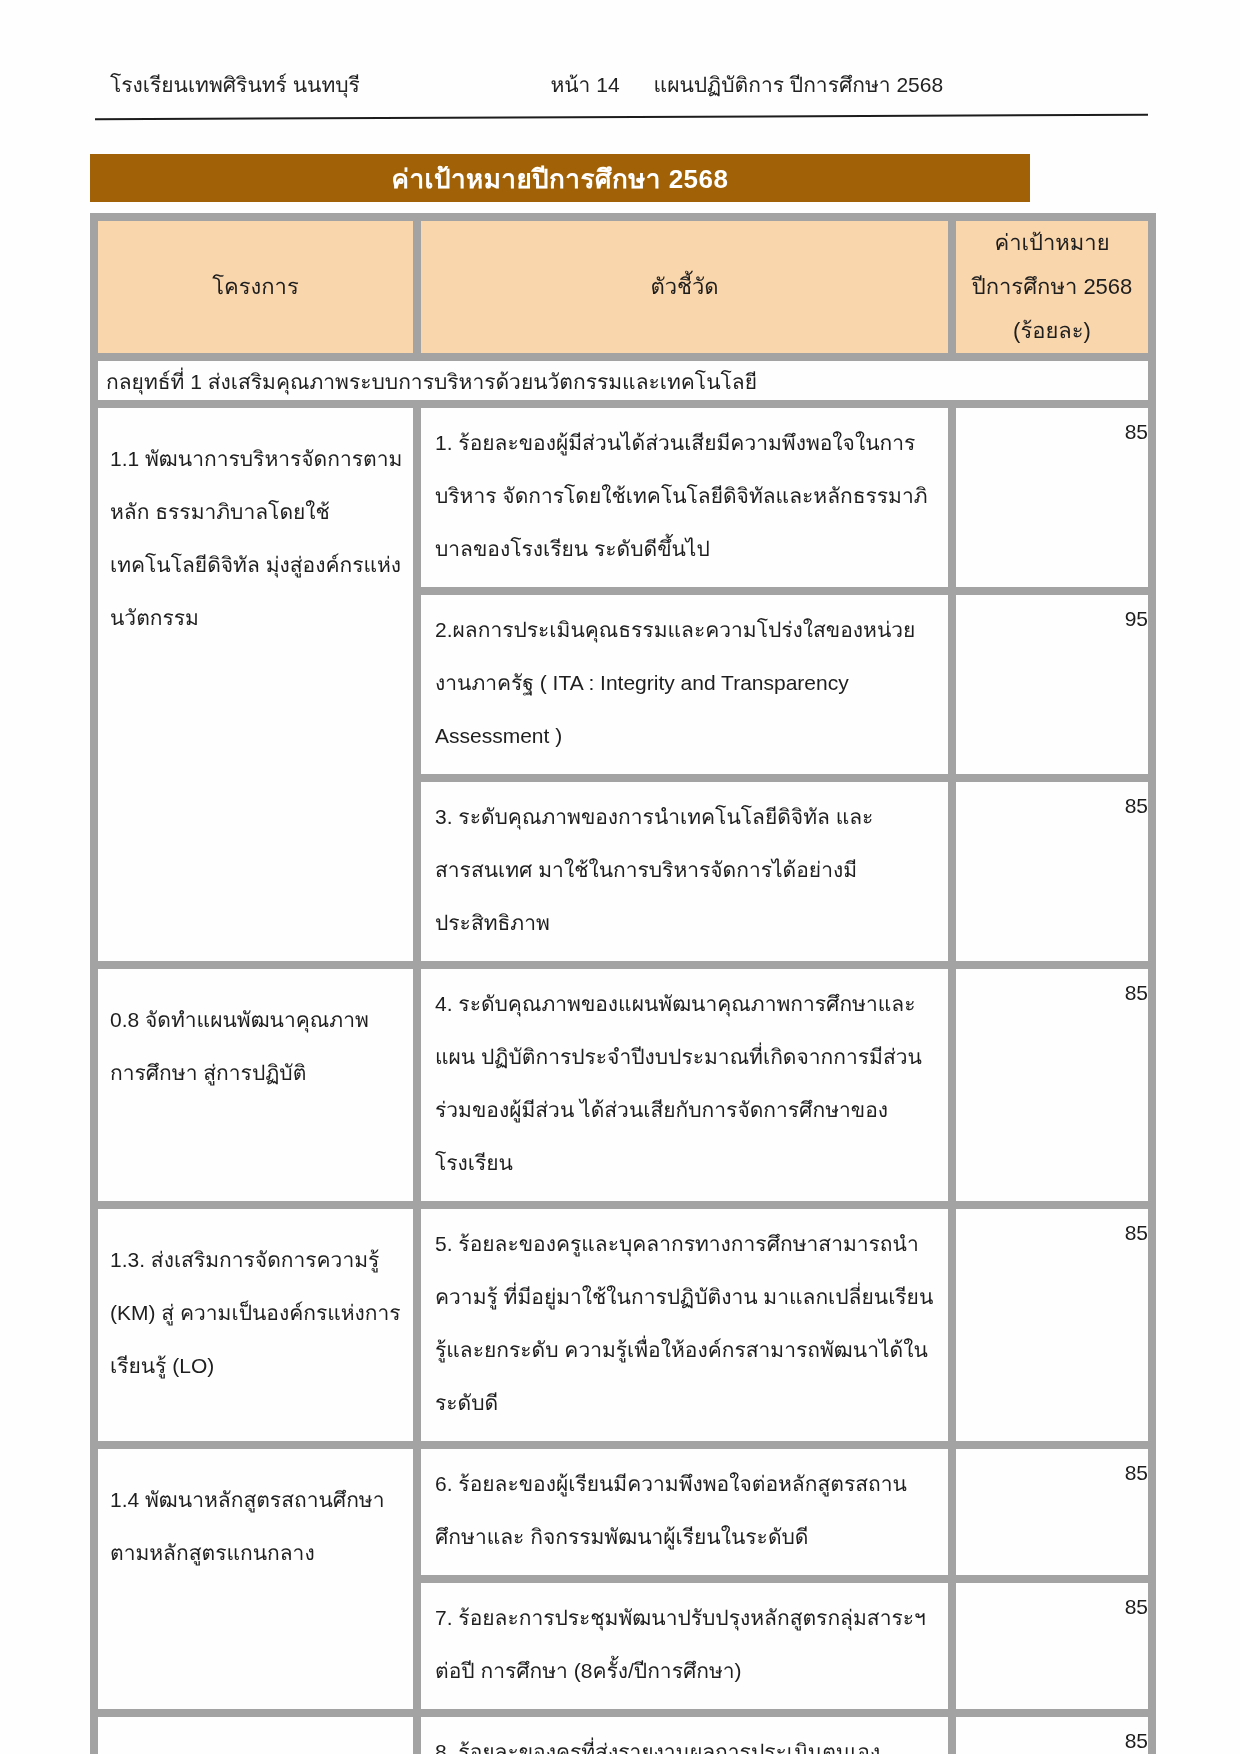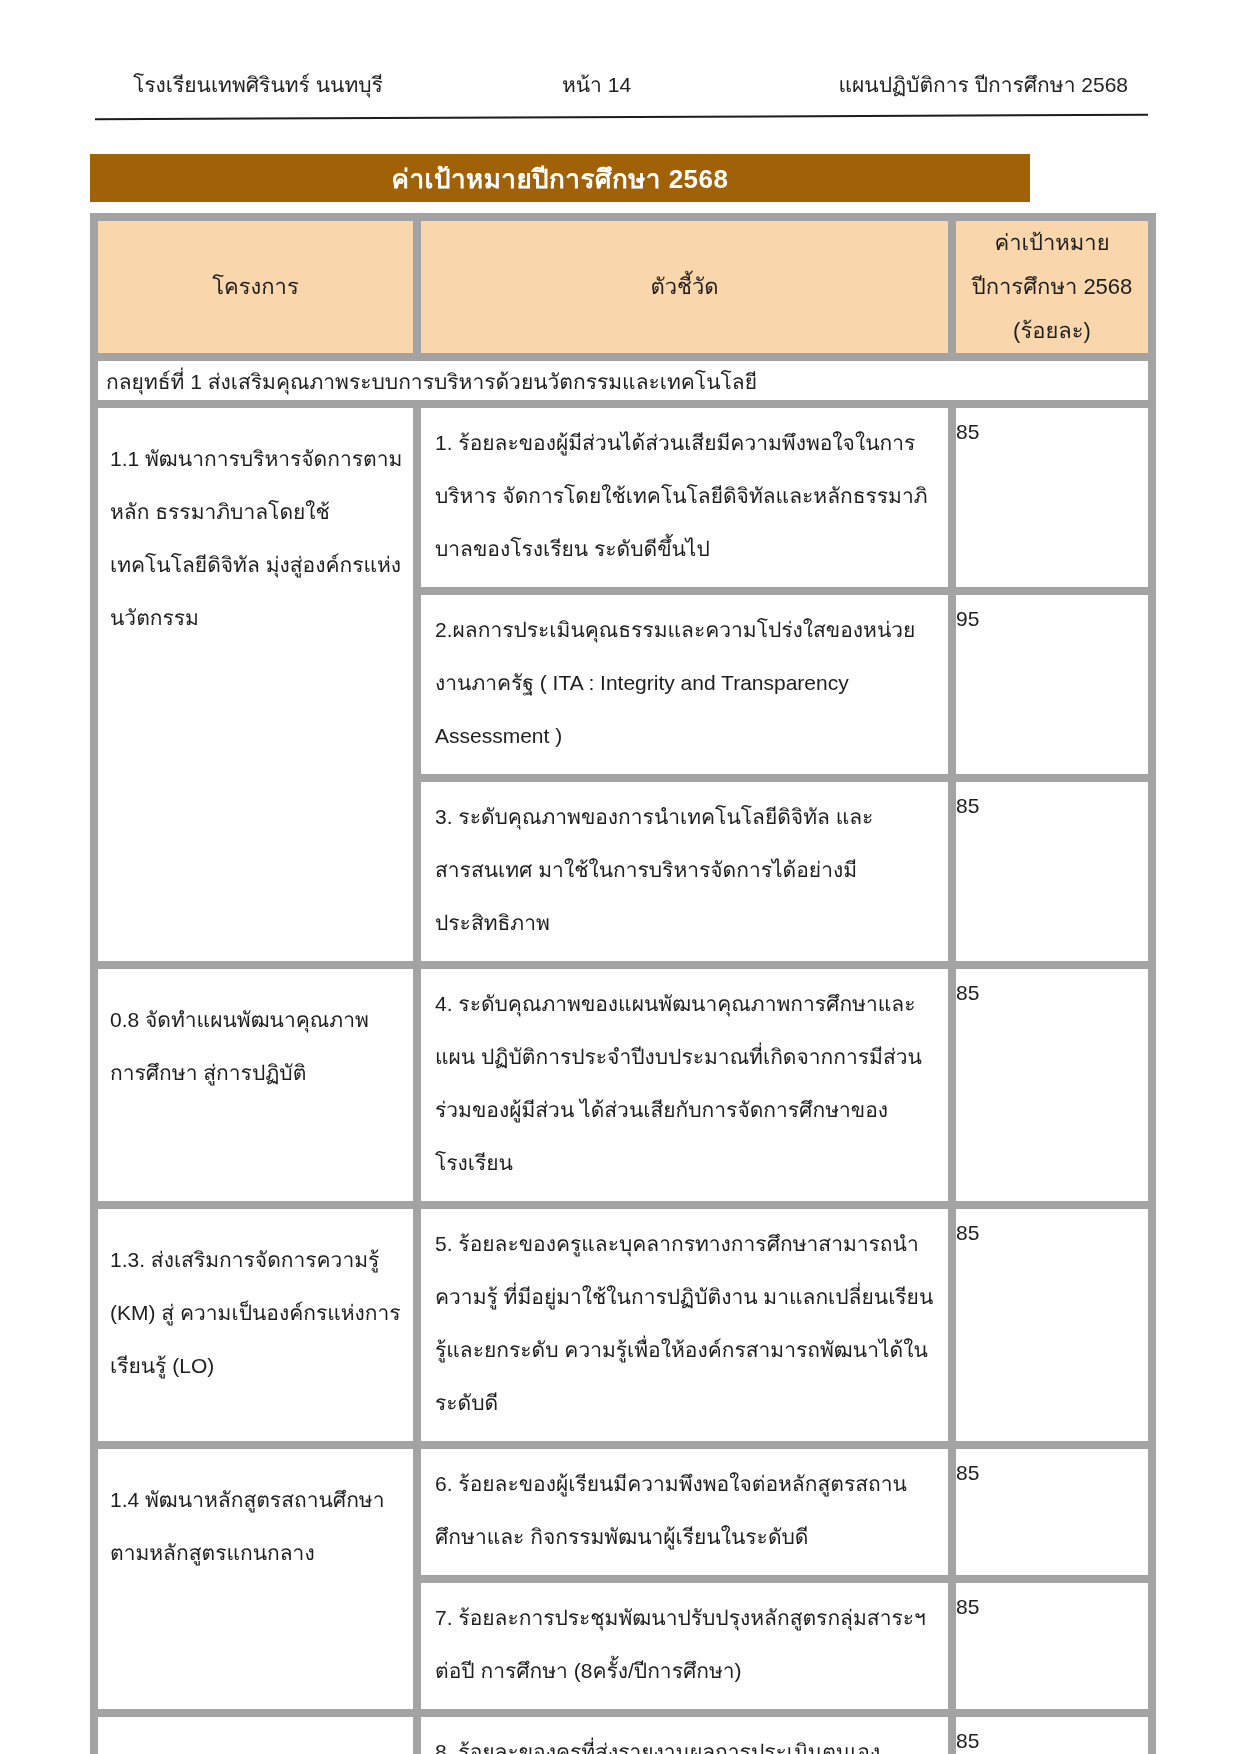--- a/index.html
+++ b/index.html
@@ -18,25 +18,24 @@
     overflow: hidden;
   }
   
   .doc-header {
     position: absolute;
     top: 68px; left: 110px; right: 112px;
     display: flex;
     align-items: baseline;
     font-size: 21px;
     color: #222222;
-    margin-left: 23px;
   }
   .doc-header .h-left  { flex: 1; text-align: left; }
   .doc-header .h-mid   { flex: 0 0 auto; text-align: center; transform: translateX(-34px); }
-  .doc-header .h-right { flex: 1; text-align: right; }
+  .doc-header .h-right { flex: 1; text-align: left; }
   .header-rule {
     position: absolute;
     top: 116px; left: 95px;
     width: 1053px; height: 2px;
     background: #1c1c1c;
     transform: rotate(-0.25deg);
   }
   
   .banner {
     position: absolute;
@@ -88,21 +87,21 @@
   td.project-cell {
     padding: 24px 10px 10px 12px;
     line-height: 53px;
   }
   td.indicator-cell {
     padding: 8px 12px 12px 14px;
     line-height: 53px;
   }
   td.target-cell {
     padding-top: 10px;
-    text-align: left;
+    text-align: right;
     line-height: 1.3;
   }
 </style>
 </head>
 <body>
 
 <div class="page">
 
   <div class="doc-header">
     <span class="h-left">โรงเรียนเทพศิรินทร์ นนทบุรี</span>

